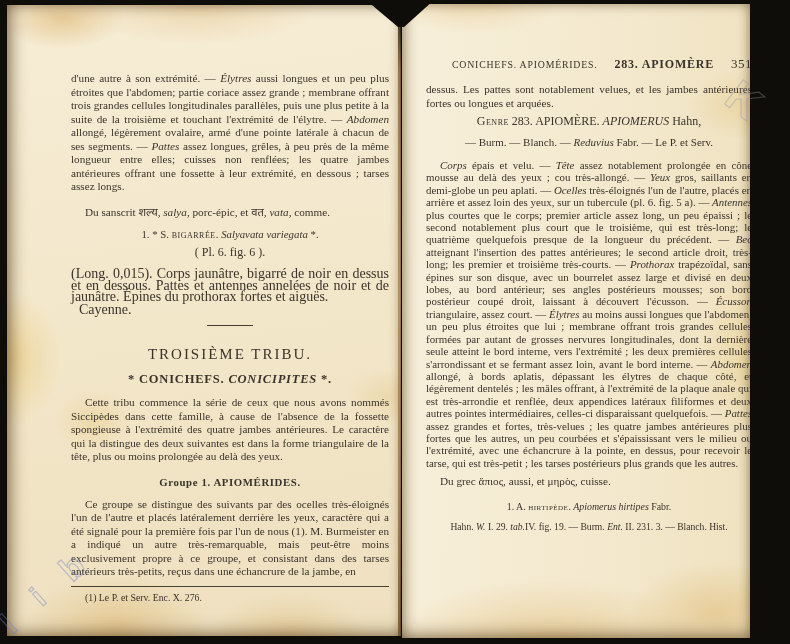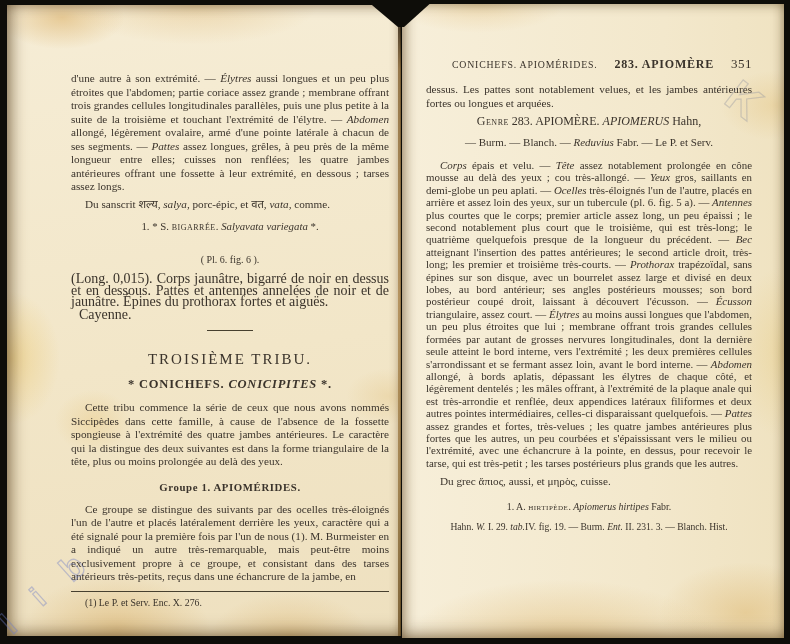--- a/index.html
+++ b/index.html
@@ -13,21 +13,21 @@
       radial-gradient(70px 95px at 1% 56%, rgba(232,190,85,.42), transparent 70%),
       radial-gradient(55px 45px at 22% 66%, rgba(228,188,100,.30), transparent 70%),
       radial-gradient(130px 75px at 28% 99%, rgba(214,168,88,.45), transparent 72%),
       radial-gradient(110px 60px at 72% 100%, rgba(214,168,88,.35), transparent 72%),
       radial-gradient(60px 40px at 97% 62%, rgba(222,185,110,.28), transparent 70%),
       linear-gradient(172deg,#f6edd6 0%,#f2e6c8 55%,#eee0bf 100%);
     box-shadow: inset 12px 0 16px -8px rgba(80,55,20,.6),
                 inset 0 10px 12px -8px rgba(80,55,20,.38),
                 inset 0 -12px 16px -8px rgba(80,55,20,.5),
                 inset -7px 0 10px -6px rgba(120,85,40,.38);}
-  .page-right{left:402px;top:4px;width:382px;height:634px;
+  .page-right{left:402px;top:4px;width:348px;height:634px;
     background:
       radial-gradient(120px 40px at 20% 0%, rgba(220,175,95,.30), transparent 72%),
       radial-gradient(80px 50px at 98% 16%, rgba(222,182,100,.30), transparent 70%),
       radial-gradient(220px 90px at 42% 101%, rgba(216,170,88,.45), transparent 72%),
       radial-gradient(120px 70px at 90% 96%, rgba(216,170,88,.40), transparent 72%),
       radial-gradient(70px 120px at 100% 55%, rgba(228,195,110,.35), transparent 72%),
       linear-gradient(92deg,#f7efda 0%,#f3e8cc 65%,#efe2c0 100%);
     box-shadow: inset 9px 0 14px -7px rgba(90,60,20,.55),
                 inset 0 9px 12px -8px rgba(80,55,20,.32),
                 inset 0 -12px 16px -8px rgba(80,55,20,.5),
@@ -58,23 +58,23 @@
   .wm-blue{-webkit-text-stroke:1.3px rgba(110,125,200,.40);}
 </style>
 </head>
 <body>
 
 <div class="stage">
 
   <div class="page page-left">
     <div class="content content-left">
       <div class="body-l just" style="margin-top:11px;"><span>d'une autre à son extrémité. — </span><span class="i">Élytres</span><span> aussi longues et un peu plus étroites que l'abdomen; partie coriace assez grande ; membrane offrant trois grandes cellules longitudinales parallèles, puis une plus petite à la suite de la troisième et touchant l'extrémité de l'élytre. — </span><span class="i">Abdomen</span><span> allongé, légèrement ovalaire, armé d'une pointe latérale à chacun de ses segments. — </span><span class="i">Pattes</span><span> assez longues, grêles, à peu près de la même longueur entre elles; cuisses non renflées; les quatre jambes antérieures offrant une fossette à leur extrémité, en dessous ; tarses assez longs.</span></div>
-      <div class="body-l ind" style="margin-top:4px;"><span>Du sanscrit </span><span>शल्य</span><span>, </span><span class="i">salya</span><span>, porc-épic, et </span><span>वत</span><span>, </span><span class="i">vata</span><span>, comme.</span></div>
+      <div class="body-l ind" style="margin-top:12px;"><span>Du sanscrit </span><span>शल्य</span><span>, </span><span class="i">salya</span><span>, porc-épic, et </span><span>वत</span><span>, </span><span class="i">vata</span><span>, comme.</span></div>
       <div class="ctr" style="margin-top:9px;font-size:10.8px;"><span>1. * S. </span><span class="sc">bigarrée</span><span>. </span><span class="i">Salyavata variegata</span><span> *.</span></div>
-      <div class="ctr" style="margin-top:22px;font-size:10px;">( Pl. 6. fig. 6 ).</div>
+      <div class="ctr" style="margin-top:5px;font-size:12px;">( Pl. 6. fig. 6 ).</div>
       <div class="small just" style="margin-top:8px;">(Long. 0,015). Corps jaunâtre, bigarré de noir en dessus et en dessous. Pattes et antennes annelées de noir et de jaunâtre. Épines du prothorax fortes et aiguës.</div>
       <div class="small" style="text-indent:8px;margin-top:1px;">Cayenne.</div>
       <hr class="sep">
       <div class="ctr" style="margin-top:20px;font-size:15px;letter-spacing:2px;">TROISIÈME TRIBU.</div>
       <div class="ctr" style="margin-top:9px;font-size:12.5px;letter-spacing:.8px;"><span class="b">* CONICHEFS. </span><span class="b i">CONICIPITES</span><span class="b"> *.</span></div>
       <div class="body-l just ind" style="margin-top:9px;">Cette tribu commence la série de ceux que nous avons nommés Siccipèdes dans cette famille, à cause de l'absence de la fossette spongieuse à l'extrémité des quatre jambes antérieures. Le caractère qui la distingue des deux suivantes est dans la forme triangulaire de la tête, plus ou moins prolongée au delà des yeux.</div>
       <div class="ctr b" style="margin-top:12px;font-size:10.8px;letter-spacing:.6px;">Groupe 1. APIOMÉRIDES.</div>
       <div class="body-l just ind" style="margin-top:10px;">Ce groupe se distingue des suivants par des ocelles très-éloignés l'un de l'autre et placés latéralement derrière les yeux, caractère qui a été signalé pour la première fois par l'un de nous (1). M. Burmeister en a indiqué un autre très-remarquable, mais peut-être moins exclusivement propre à ce groupe, et consistant dans des tarses antérieurs très-petits, reçus dans une échancrure de la jambe, en</div>
       <hr class="fnrule">
       <div style="margin-top:5px;font-size:9.8px;text-indent:14px;">(1) Le P. et Serv. Enc. X. 276.</div>

